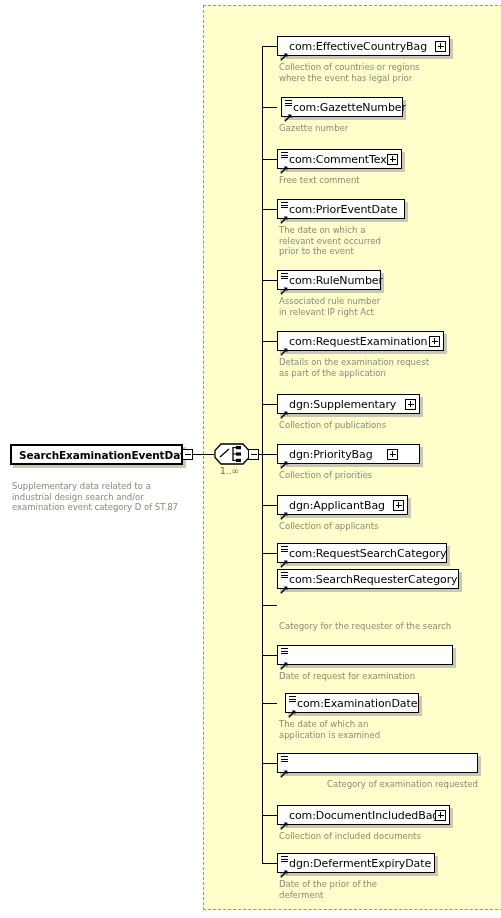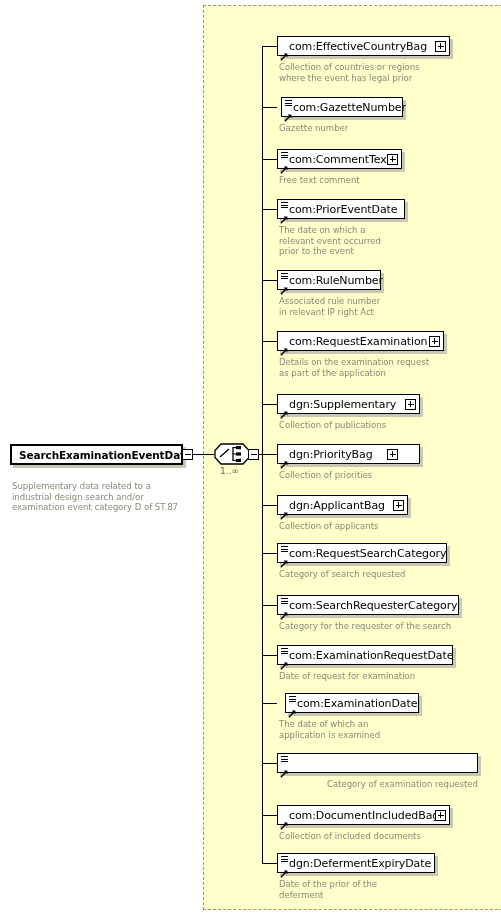--- a/index.html
+++ b/index.html
@@ -326,21 +326,21 @@
           <i></i>
         </span>
         <span class="arrow-icon"><svg width="8" height="8" viewBox="0 0 8 8">
             <line x1="0.8" y1="7.2" x2="6.6" y2="1.4" stroke="#000" stroke-width="1.4"></line>
             <polygon points="7.4,0.6 7.4,4.4 3.6,0.6" fill="#000"></polygon>
           </svg></span>
         <span class="node-label">com:RequestSearchCategory</span>
       </div>
       <div class="node-desc" style="left: 279px; top: 569px; width: 220px;">Category of search requested</div>
       <div class="line-h" style="left: 262px; top: 605px; width: 15px;"></div>
-      <div class="node" style="left: 277px; top: 595px; width: 182px;">
+      <div class="node" style="left: 277px; top: 569px; width: 182px;">
         <span class="seq-icon">
           <i></i>
           <i></i>
           <i></i>
         </span>
         <span class="arrow-icon"><svg width="8" height="8" viewBox="0 0 8 8">
             <line x1="0.8" y1="7.2" x2="6.6" y2="1.4" stroke="#000" stroke-width="1.4"></line>
             <polygon points="7.4,0.6 7.4,4.4 3.6,0.6" fill="#000"></polygon>
           </svg></span>
         <span class="node-label">com:SearchRequesterCategory</span>
@@ -350,21 +350,20 @@
       <div class="node" style="left: 277px; top: 645px; width: 176px;">
         <span class="seq-icon">
           <i></i>
           <i></i>
           <i></i>
         </span>
         <span class="arrow-icon"><svg width="8" height="8" viewBox="0 0 8 8">
             <line x1="0.8" y1="7.2" x2="6.6" y2="1.4" stroke="#000" stroke-width="1.4"></line>
             <polygon points="7.4,0.6 7.4,4.4 3.6,0.6" fill="#000"></polygon>
           </svg></span>
-        <span class="node-label">com:ExaminationRequestDate</span>
       </div>
       <div class="node-desc" style="left: 279px; top: 671px; width: 220px;">Date of request for examination</div>
       <div class="line-h" style="left: 262px; top: 703px; width: 15px;"></div>
       <div class="node" style="left: 277px; top: 693px; width: 134px; margin-left: 8px;">
         <span class="seq-icon">
           <i></i>
           <i></i>
           <i></i>
         </span>
         <span class="arrow-icon"><svg width="8" height="8" viewBox="0 0 8 8">

